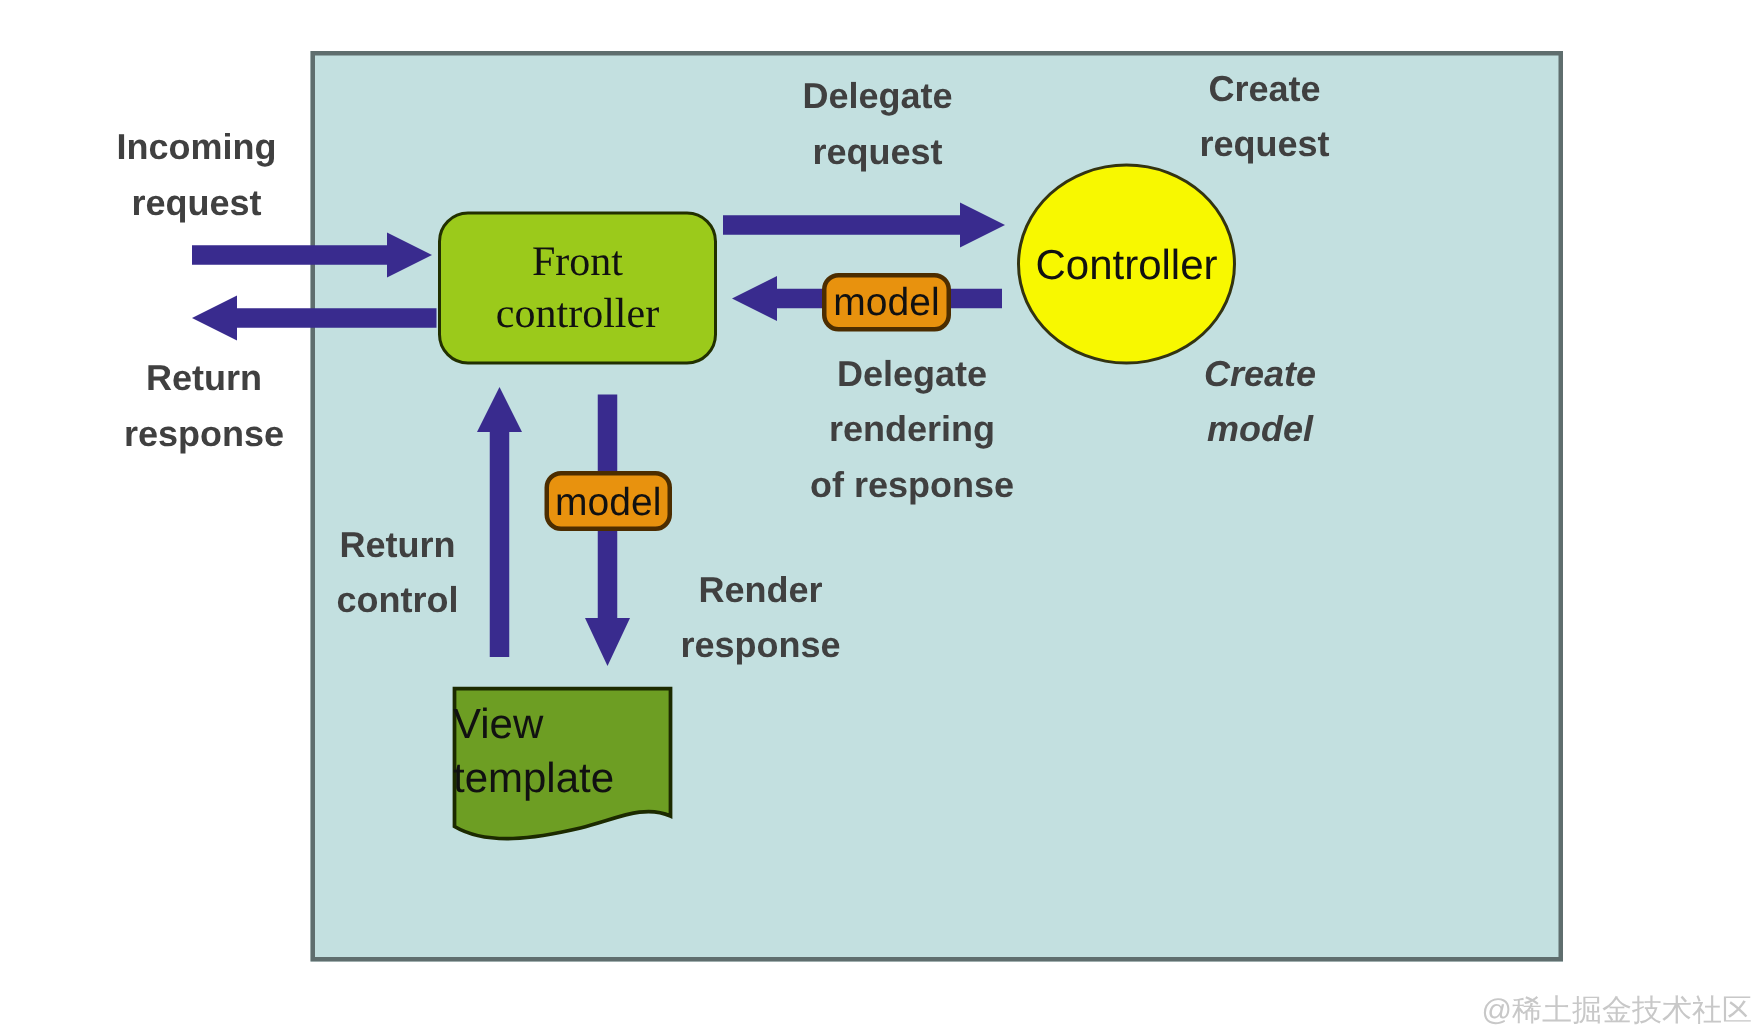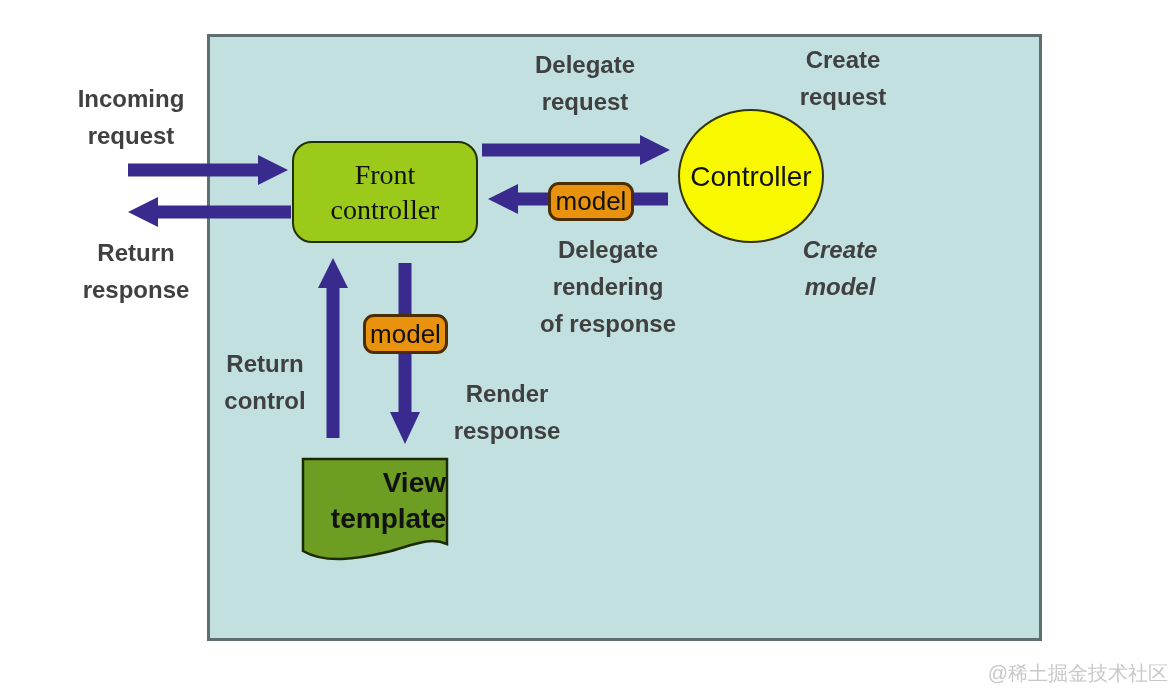--- a/index.html
+++ b/index.html
@@ -76,27 +76,26 @@
   .view-template-shape {
     position: absolute;
     left: 299px; top: 455px;
     width: 152px; height: 112px;
     z-index: 4;
   }
   .view-template-text {
     position: absolute;
     left: 302px; top: 465px;
     width: 144px;
-    text-align: right;
+    text-align: left;
     color: #111111;
     font-size: 28px;
     line-height: 36px;
     white-space: pre-line;
     z-index: 5;
-    font-weight: bold;
   }
   .caption {
     position: absolute;
     left: 455px; top: 563px;
     width: 340px;
     text-align: center;
     color: #1a1a1a;
     font-size: 27px;
     line-height: 36px;
     white-space: pre-line;

